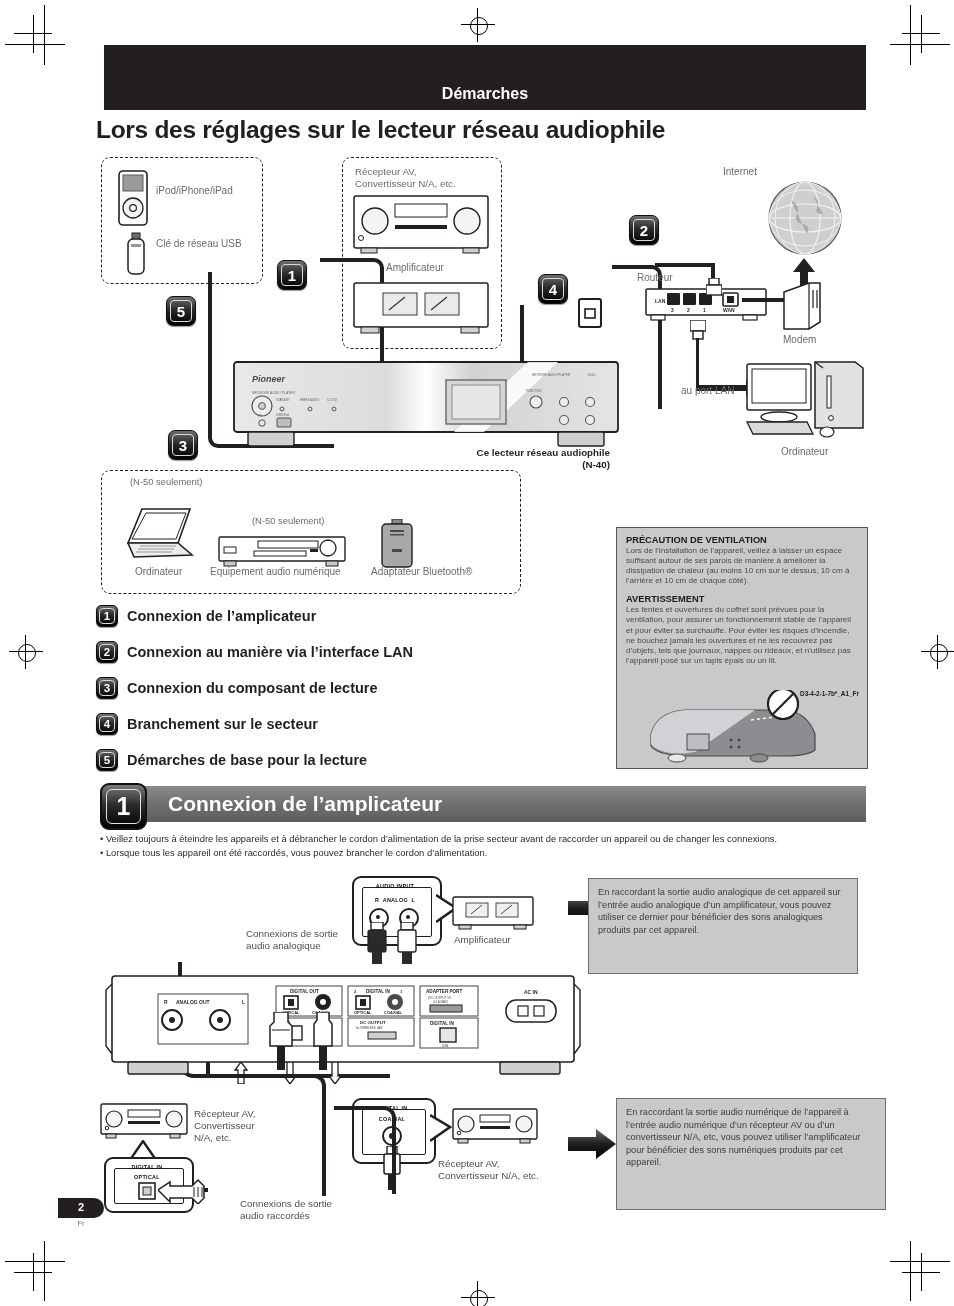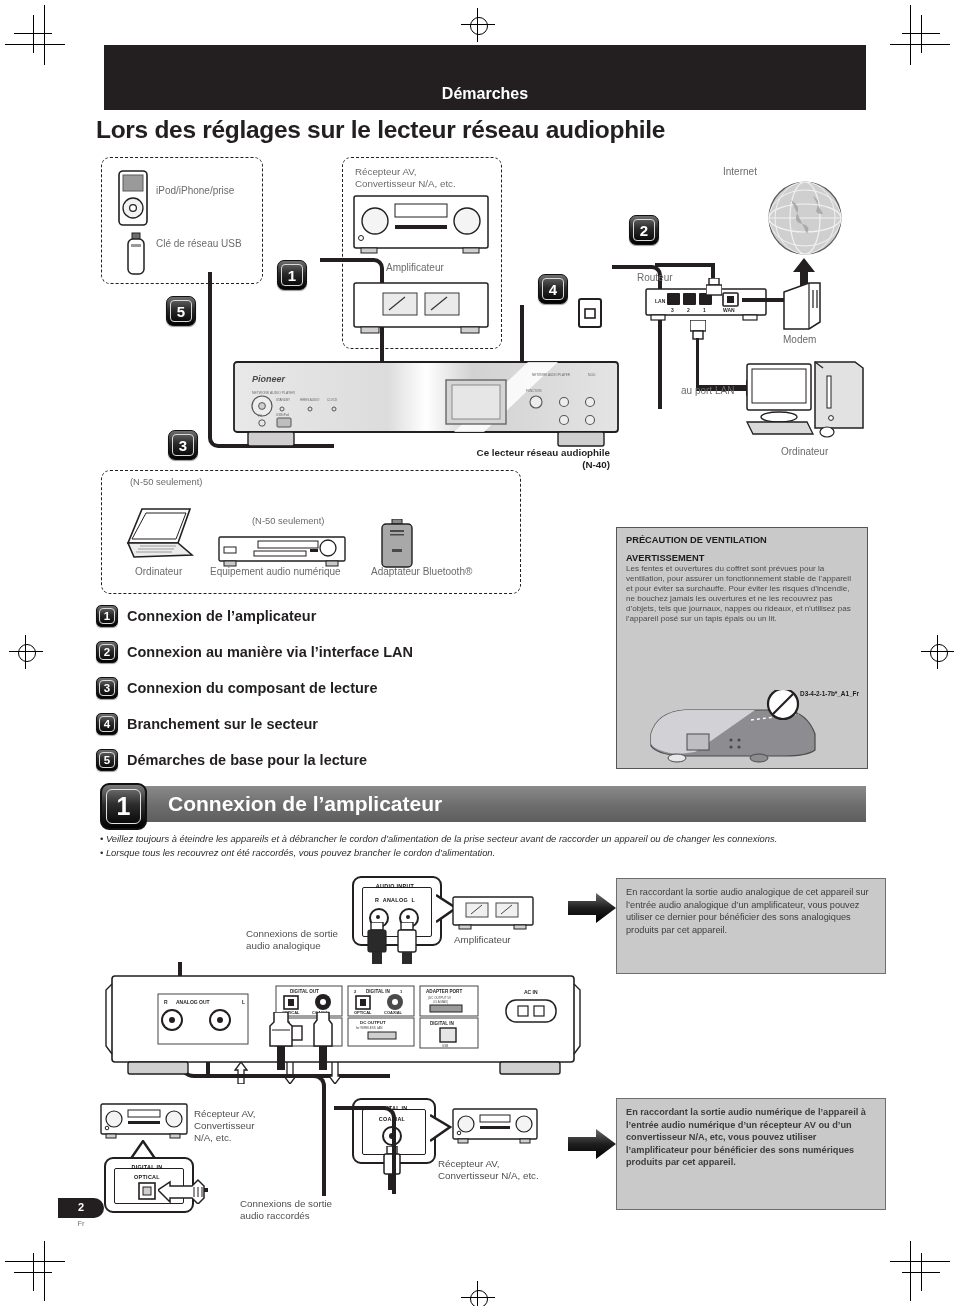--- a/index.html
+++ b/index.html
@@ -42,21 +42,21 @@
   .vent h4{margin:0;font-size:9.3px;font-weight:bold;color:#1b1b1b;}
   .vent p{margin:1px 0 0 0;font-size:8.1px;line-height:10.1px;color:#4a4a4a;}
   .vent .code{position:absolute;right:8px;font-size:6.4px;font-weight:bold;color:#1b1b1b;}
   
   .secbar{left:140px;top:786px;width:726px;height:36px;background:linear-gradient(180deg,#8a8a8a 0%,#6d6d6d 55%,#5e5e5e 100%);}
   .secbar span{position:absolute;left:28px;top:6px;color:#fff;font-size:21px;font-weight:bold;}
   .secbadge{left:100px;top:783px;width:43px;height:43px;border-radius:9px;
     background:linear-gradient(180deg,#7a7a7a 0%,#2d2d2d 45%,#000 100%);border:2px solid #111;}
   .secbadge i{position:absolute;left:4px;top:4px;right:4px;bottom:4px;border-radius:6px;border:1.6px solid #e2e2e2;
     display:flex;align-items:center;justify-content:center;color:#fff;font-size:25px;font-weight:bold;font-style:normal;}
-  .bullets{left:100px;top:832px;width:766px;font-style:italic;}
+  .bullets{left:100px;top:832px;width:766px;}
   .bullets div{font-size:9.4px;line-height:14px;color:#2b2b2b;}
   
   .bubble{position:absolute;border:2.6px solid #231f20;border-radius:9px;background:#fff;}
   .bubble .inner{position:absolute;left:8px;top:9px;right:8px;bottom:7px;border:1px solid #231f20;border-radius:2px;}
   .tinylbl{font-size:5.4px;font-weight:bold;letter-spacing:.3px;color:#111;text-align:center;}
   .rca{position:absolute;width:16px;height:16px;border-radius:50%;border:2px solid #231f20;background:#fff;}
   .rca:after{content:"";position:absolute;left:5px;top:5px;width:4px;height:4px;border-radius:50%;background:#231f20;}
   
   .note{position:absolute;background:#c9c9c9;border:1px solid #6e6e6e;padding:7px 9px;}
   .note div{font-size:9.2px;line-height:12.6px;color:#3d3d3d;}
@@ -113,21 +113,21 @@
 <div class="wire" style="left:711px;top:263px;width:4px;height:18px;"></div>
 
 <div class="dashbox abs" style="left:101px;top:157px;width:160px;height:125px;"></div>
 
 <svg class="abs" style="left:118px;top:170px;" width="30" height="56" viewBox="0 0 30 56">
   <rect x="1" y="1" width="28" height="54" rx="4" fill="#fff" stroke="#231f20" stroke-width="1.6"></rect>
   <rect x="5" y="5" width="20" height="16" fill="#9a9a9a" stroke="#5a5a5a" stroke-width="1"></rect>
   <circle cx="15" cy="38" r="10" fill="#f2f2f2" stroke="#231f20" stroke-width="1.3"></circle>
   <circle cx="15" cy="38" r="3.4" fill="#fff" stroke="#231f20" stroke-width="1.2"></circle>
 </svg>
-<div class="abs lbl" style="left:156px;top:185px;width:110px;font-size:10px;">iPod/iPhone/prise</div>
+<div class="abs lbl" style="left:156px;top:185px;width:110px;font-size:10px;">iPod/iPhone/iPad</div>
 
 <svg class="abs" style="left:126px;top:232px;" width="20" height="44" viewBox="0 0 20 44">
   <rect x="6" y="1" width="8" height="7" fill="#6e6e6e" stroke="#231f20" stroke-width="1"></rect>
   <rect x="2" y="7" width="16" height="35" rx="5" fill="#fff" stroke="#231f20" stroke-width="1.5"></rect>
   <rect x="5" y="12" width="10" height="3" fill="#9a9a9a"></rect>
 </svg>
 <div class="abs lbl" style="left:156px;top:238px;width:100px;font-size:10px;line-height:11.5px;">
   <span>Clé de réseau USB</span>
 </div>
 
@@ -369,20 +369,21 @@
           <i>5</i>
         </div>
       </div>
     <div class="txt">Démarches de base pour la lecture</div>
   </div>
 </div>
 
 <div class="vent abs">
   <div style="padding:7px 9px 0 9px;">
     <h4>PRÉCAUTION DE VENTILATION</h4>
+    <p>Lors de l’installation de l’appareil, veillez à laisser un espace suffisant autour de ses parois de manière à améliorer la dissipation de chaleur (au moins 10 cm sur le dessus, 10 cm à l’arrière et 10 cm de chaque côté).</p>
     <h4 style="margin-top:8px;">AVERTISSEMENT</h4>
     <p>Les fentes et ouvertures du coffret sont prévues pour la ventilation, pour assurer un fonctionnement stable de l’appareil et pour éviter sa surchauffe. Pour éviter les risques d’incendie, ne bouchez jamais les ouvertures et ne les recouvrez pas d’objets, tels que journaux, nappes ou rideaux, et n'utilisez pas l’appareil posé sur un tapis épais ou un lit.</p>
   </div>
   <div class="code" style="top:162px;">D3-4-2-1-7b*_A1_Fr</div>
   <svg class="abs" style="left:22px;top:162px;" width="210" height="76" viewBox="0 0 210 76">
     <path d="M12 44 Q18 22 46 20 L146 20 Q168 22 176 44 L176 60 Q168 66 146 66 L40 66 Q18 64 12 56 Z" fill="#8d8d91" stroke="#4a4a4a" stroke-width="1.2"></path>
     <path d="M12 44 Q18 22 46 20 L116 20 L56 62 L40 64 Q18 62 12 54 Z" fill="#dedee2" opacity=".85"></path>
     <rect x="48" y="44" width="22" height="16" fill="#bdbdc2" stroke="#4a4a4a" stroke-width="1"></rect>
     <circle cx="92" cy="50" r="1.6" fill="#4a4a4a"></circle>
       <circle cx="100" cy="50" r="1.6" fill="#4a4a4a"></circle>
@@ -397,21 +398,21 @@
 </div>
 
 <div class="secbar abs">
   <span>Connexion de l’amplicateur</span>
 </div>
 <div class="secbadge abs">
     <i>1</i>
   </div>
 <div class="bullets abs">
   <div>• Veillez toujours à éteindre les appareils et à débrancher le cordon d’alimentation de la prise secteur avant de raccorder un appareil ou de changer les connexions.</div>
-  <div>• Lorsque tous les recouvrez ont été raccordés, vous pouvez brancher le cordon d’alimentation.</div>
+  <div>• Lorsque tous les appareil ont été raccordés, vous pouvez brancher le cordon d’alimentation.</div>
 </div>
 
 <div class="abs lbl lbl-d" style="left:246px;top:928px;width:120px;font-size:9.8px;line-height:12px;">
   <div>Connexions de sortie</div>
   <div>audio analogique</div>
 </div>
 
 <div class="bubble abs" style="left:352px;top:876px;width:86px;height:66px;">
   <div class="inner"></div>
 </div>
@@ -450,21 +451,21 @@
 <svg class="abs" style="left:568px;top:892px;" width="48" height="32" viewBox="0 0 48 32">
   <defs>
       <linearGradient id="ag" x1="0" y1="0" x2="0" y2="1">
         <stop offset="0%" stop-color="#6b6b6b"></stop>
         <stop offset="50%" stop-color="#1e1e1e"></stop>
         <stop offset="100%" stop-color="#000"></stop>
       </linearGradient>
     </defs>
   <path d="M0 9 L28 9 L28 1 L48 16 L28 31 L28 23 L0 23 Z" fill="url(#ag)"></path>
 </svg>
-<div class="note" style="left:616px;top:878px;width:250px;height:80px;">
+<div class="note" style="left:588px;top:878px;width:250px;height:80px;">
   <div>En raccordant la sortie audio analogique de cet appareil sur l’entrée audio analogique d’un amplificateur, vous pouvez utiliser ce dernier pour bénéficier des sons analogiques produits par cet appareil.</div>
 </div>
 
 <div class="wirebox" style="left:178px;top:962px;width:208px;height:112px;border-top:none;border-right:none;border-radius:0 0 0 16px;"></div>
 <div class="wire" style="left:206px;top:1040px;width:4px;height:34px;"></div>
 
 <svg class="abs" style="left:104px;top:972px;" width="478" height="108" viewBox="0 0 478 108">
   <rect x="8" y="4" width="462" height="86" rx="3" fill="#fff" stroke="#231f20" stroke-width="1.6"></rect>
   <path d="M8 12 L2 18 L2 74 L8 82" fill="none" stroke="#231f20" stroke-width="1.4"></path>
   <path d="M470 12 L476 18 L476 74 L470 82" fill="none" stroke="#231f20" stroke-width="1.4"></path>
@@ -623,20 +624,20 @@
 <svg class="abs" style="left:568px;top:1128px;" width="48" height="32" viewBox="0 0 48 32">
   <defs>
       <linearGradient id="dg" x1="0" y1="0" x2="0" y2="1">
         <stop offset="0%" stop-color="#6b6b6b"></stop>
         <stop offset="50%" stop-color="#1e1e1e"></stop>
         <stop offset="100%" stop-color="#000"></stop>
       </linearGradient>
     </defs>
   <path d="M0 9 L28 9 L28 1 L48 16 L28 31 L28 23 L0 23 Z" fill="url(#dg)"></path>
 </svg>
-<div class="note" style="left:616px;top:1098px;width:250px;height:96px;font-weight:bold;">
+<div class="note" style="left:616px;top:1098px;width:250px;height:96px;">
   <div>En raccordant la sortie audio numérique de l’appareil à l’entrée audio numérique d’un récepteur AV ou d’un convertisseur N/A, etc, vous pouvez utiliser l’amplificateur pour bénéficier des sons numériques produits par cet appareil.</div>
 </div>
 
 <div class="pgnum abs">
   <span>2</span>
 </div>
 <div class="pgfr abs">Fr</div>
 
 </body></html>

